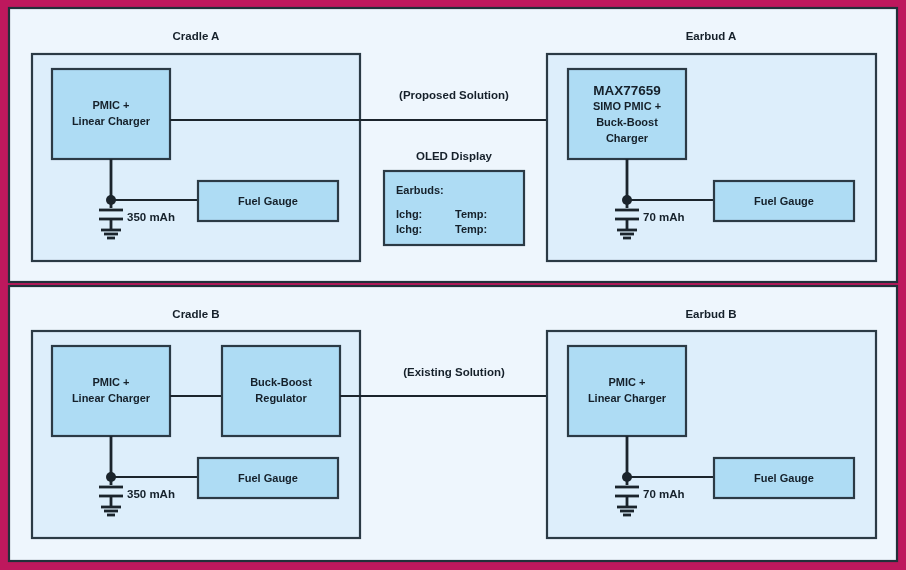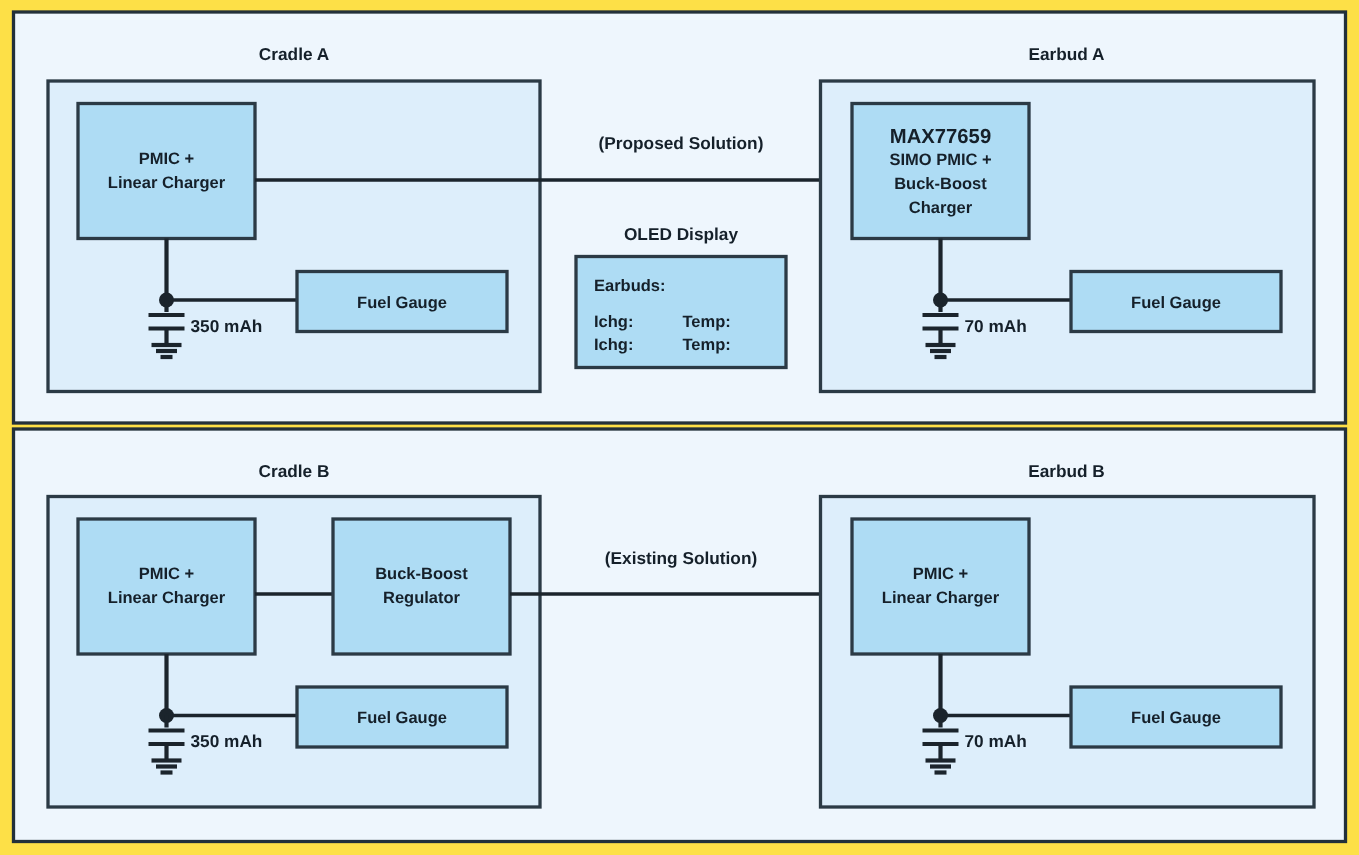--- a/index.html
+++ b/index.html
@@ -7,21 +7,21 @@
     padding: 0;
     background: #ffffff;
   }
   body {
     font-family: "Liberation Sans", sans-serif;
   }
   #stage {
     position: relative;
     width: 906px;
     height: 570px;
-    background: #fde047;
+    background: #be185d;
     overflow: hidden;
   }
   #stage svg {
     position: absolute;
     left: 0;
     top: 0;
   }
   .panel-rect {
     fill: #eef6fd;
     stroke: #22303a;

